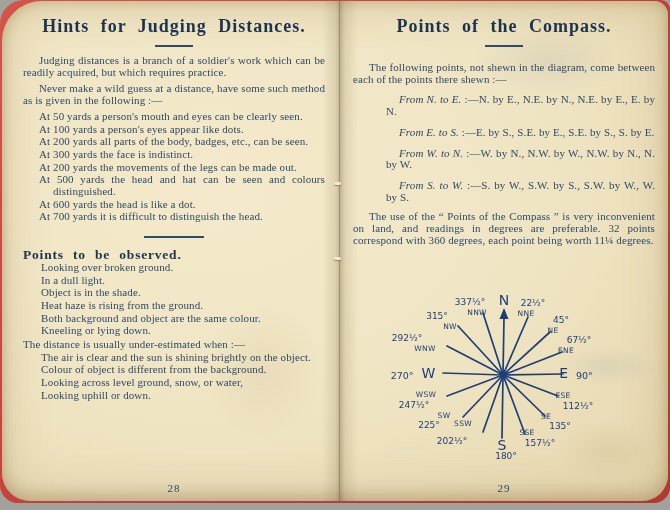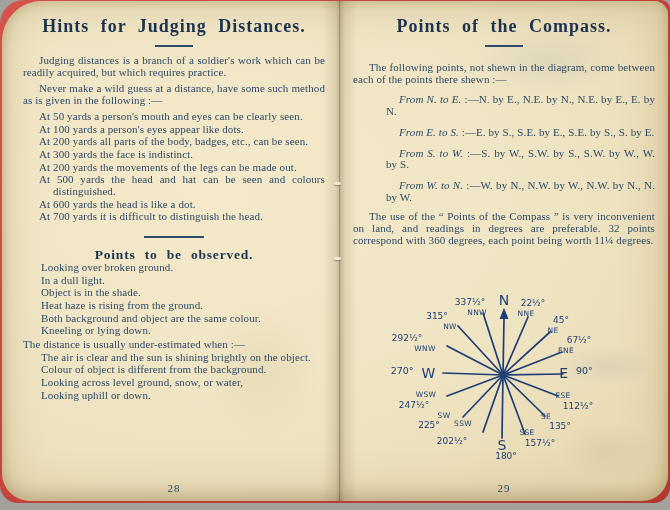--- a/index.html
+++ b/index.html
@@ -36,21 +36,21 @@
   .page-left{left:21px}
   .page-right{left:351px}
 
   .page-title{
     font-size:18px;line-height:19px;font-weight:bold;text-align:center;
     color:#1c3350;letter-spacing:1px;word-spacing:6px;margin:8px 0 0;
   }
   .title-rule{width:38px;height:2px;background:#2d4b6a;margin:9px auto 0}
   .section-rule{width:60px;height:2px;background:#2d4b6a;margin:13px auto 0}
   .sub-title{
-    font-size:13.5px;font-weight:bold;text-align:center;color:#1c3350;
+    font-size:13.5px;font-weight:bold;text-align:left;color:#1c3350;
     letter-spacing:.8px;word-spacing:5px;margin:11px 0 0;
   }
   .para{text-align:justify;margin:0}
   .indent{text-indent:16px}
   .mt12{margin-top:8px}.mt9{margin-top:9px}.mt15{margin-top:15px}.mt4{margin-top:4px}
   .item{text-align:justify;padding-left:30px;text-indent:-14px;margin-top:1px}
   .obs-item{text-align:justify;padding-left:30px;text-indent:-12px;margin-top:1px}
   .range{text-align:justify;padding-left:33px;text-indent:13px;margin:9px 0 0}
   .range .lead{font-style:italic}
   .pagenum{position:absolute;bottom:6px;left:0;right:0;text-align:center;font-size:11px;letter-spacing:1px}
@@ -58,21 +58,21 @@
   
   .compass{
     position:absolute;left:353px;top:291px;width:302px;height:180px;
     font-family:"DejaVu Sans",sans-serif;color:#1e3e77;
   }
   .compass svg{position:absolute;left:0;top:0}
   .cp{position:absolute;transform:translate(-50%,-50%);font-weight:normal;white-space:nowrap;color:#1e3e77}
   .cp-deg{font-size:9px}
   .cp-abbr{font-size:7.5px;letter-spacing:.3px}
   .cp-card{font-size:14px}
-  .cp-inline{display:flex;align-items:flex-start;gap:8px}
+  .cp-inline{display:flex;align-items:flex-end;gap:8px}
   .cp-inline .cp-deg{font-size:9.5px}
 </style>
 </head>
 <body>
 
 <div class="cover"></div>
 
 <div class="paper">
   <div class="gutter"></div>
   <div class="gutter-line"></div>
@@ -126,22 +126,22 @@
   </div>
 
   <div class="page page-right">
     <h1 class="page-title">Points of the Compass.</h1>
     <div class="title-rule"></div>
 
     <p class="para indent mt15">The following points, not shewn in the diagram, come between each of the points there shewn :—</p>
 
     <p class="range"><span class="lead">From N. to E.</span><span> :—N. by E., N.E. by N., N.E. by E., E. by N.</span></p>
     <p class="range"><span class="lead">From E. to S.</span><span> :—E. by S., S.E. by E., S.E. by S., S. by E.</span></p>
+    <p class="range"><span class="lead">From W. to N.</span><span> :—W. by N., N.W. by W., N.W. by N., N. by W.</span></p>
     <p class="range"><span class="lead">From S. to W.</span><span> :—S. by W., S.W. by S., S.W. by W., W. by S.</span></p>
-    <p class="range"><span class="lead">From W. to N.</span><span> :—W. by N., N.W. by W., N.W. by N., N. by W.</span></p>
 
     <p class="para indent mt12">The use of the “ Points of the Compass ” is very inconvenient on land, and readings in degrees are preferable.  32 points correspond with 360 degrees, each point being worth 11¼ degrees.</p>
 
     <div class="pagenum">29</div>
   </div>
 
   <div class="compass">
     <svg width="302" height="180" viewBox="0 0 302 180">
       <g stroke="#1e3e77" stroke-width="1.7" stroke-linecap="round">
         <line x1="148" y1="83" x2="149" y2="26"></line>

